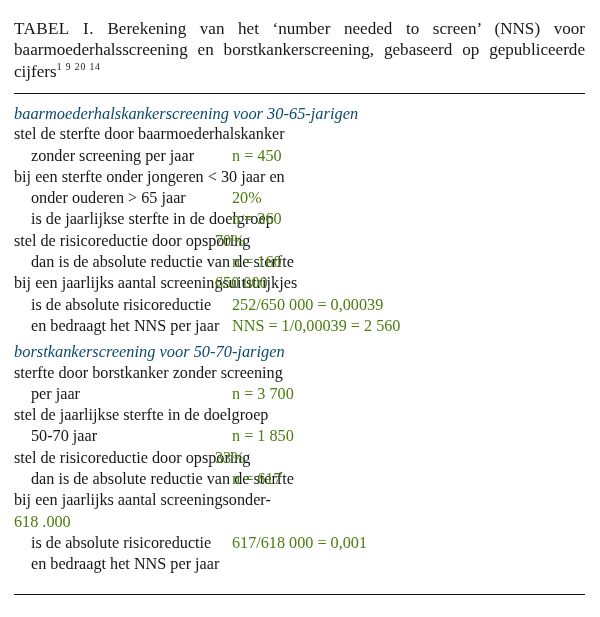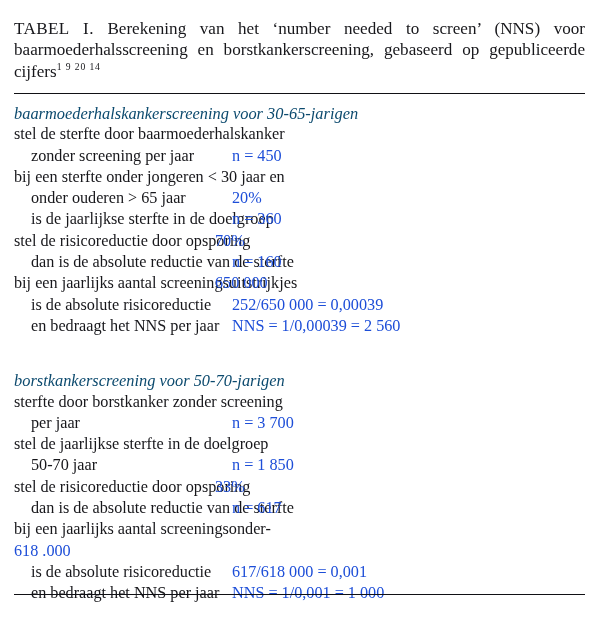--- a/index.html
+++ b/index.html
@@ -62,21 +62,21 @@
 
   
   .table-body {
     position: absolute;
     left: 14px;
     top: 103px;
     width: 571px;
     font-size: 16.2px;
   }
 
-  .section + .section { margin-top: 33px; font-family: Liberation Serif, serif; }
+  .section + .section { margin-top: 4px; font-family: Liberation Serif, serif; }
 
   .section-title {
     font-style: italic;
     font-size: 16.4px;
     line-height: 21.3px;
     white-space: pre;
     color: #0c4a6e;
   }
 
   .row {
@@ -86,21 +86,21 @@
   }
   .row-label {
     flex: 0 0 201px;
     width: 201px;
     white-space: pre;
     color: #17171b;
   }
   .row-value {
     flex: 1 1 auto;
     white-space: pre;
-    color: #1d4ed8;
+    color: #4d7c0f;
   }
   .indent-1 { padding-left: 17px; }
 </style>
 </head>
 <body>
 
 <div class="table-figure">
 
   <div class="caption">
     <span class="caption-label">TABEL I.</span><span class="caption-body"> Berekening van het ‘number needed to screen’ (NNS) voor baarmoederhalsscreening en borstkankerscreening, gebaseerd op gepubliceerde cijfers</span><span class="caption-refs">1 9 20 14</span>
@@ -184,20 +184,19 @@
         </div>
         <div class="row">
           <div class="row-value">618 .000</div>
         </div>
         <div class="row">
           <div class="row-label indent-1">is de absolute risicoreductie</div>
           <div class="row-value">617/618 000 = 0,001</div>
         </div>
         <div class="row">
           <div class="row-label indent-1">en bedraagt het NNS per jaar</div>
-          <div class="row-value">NNS = 1/0,001 = 1 000</div>
         </div>
       </div>
     </div>
 
   <div class="rule rule-bottom"></div>
 
 </div>
 
 </body></html>

